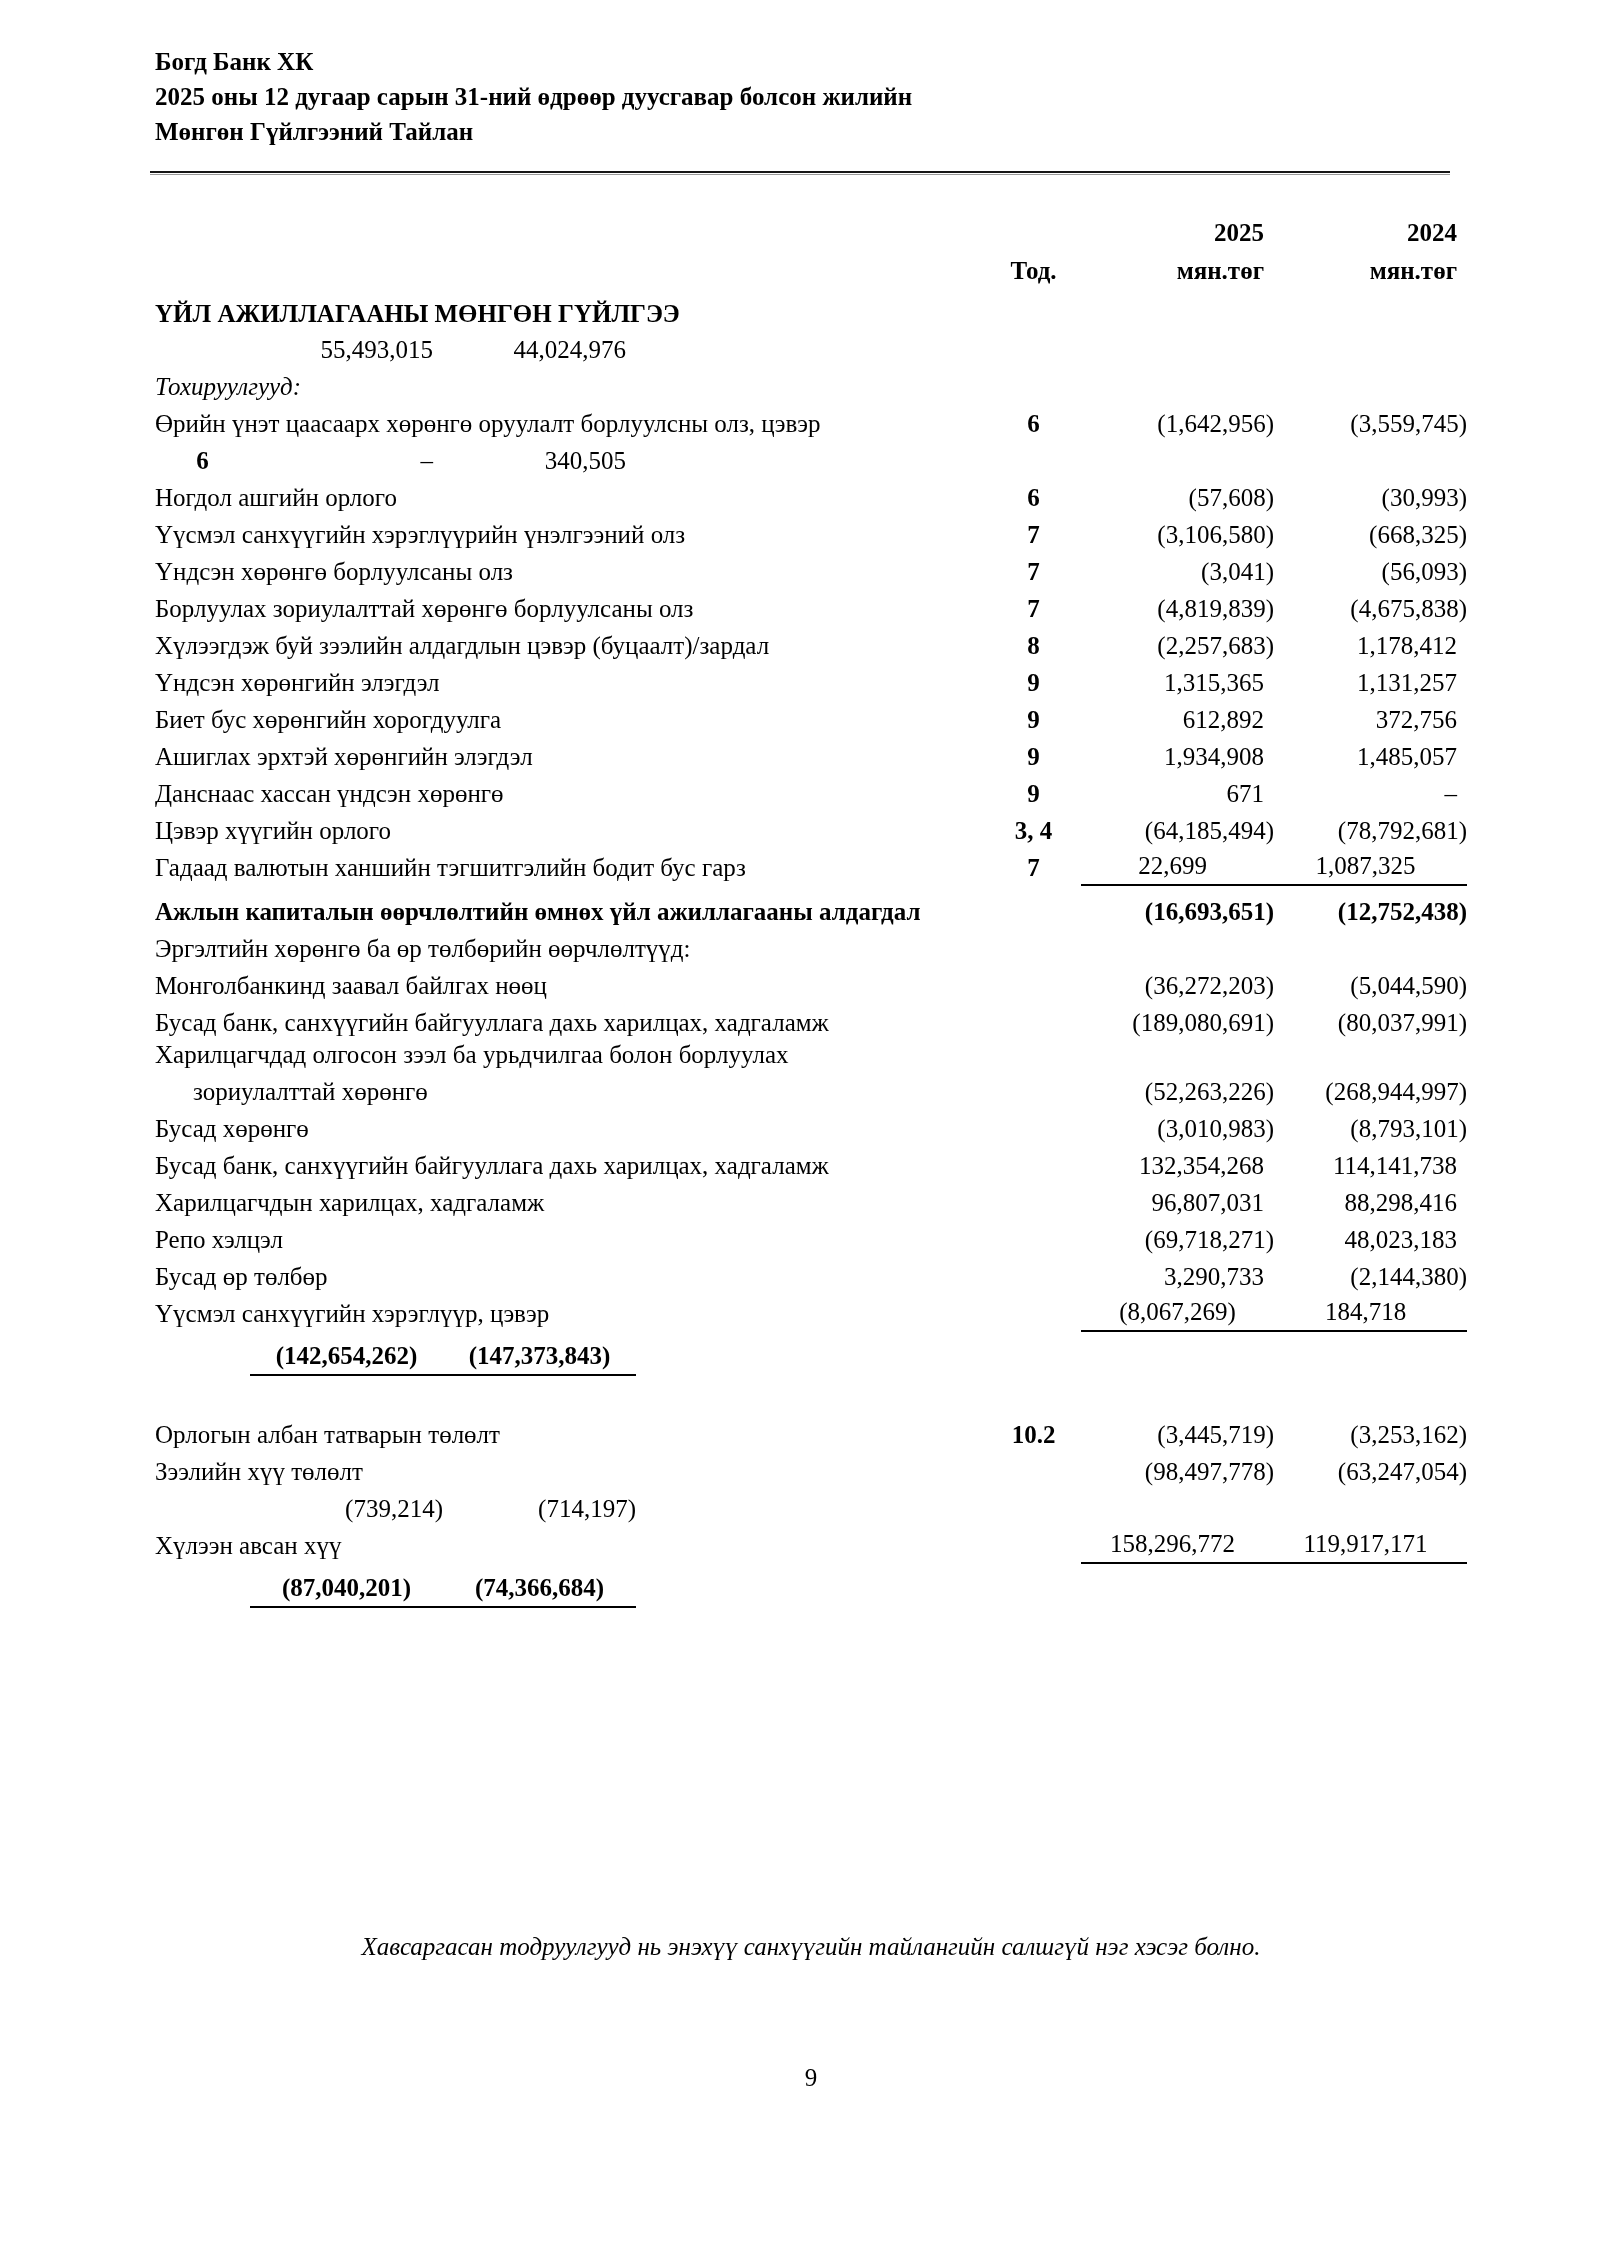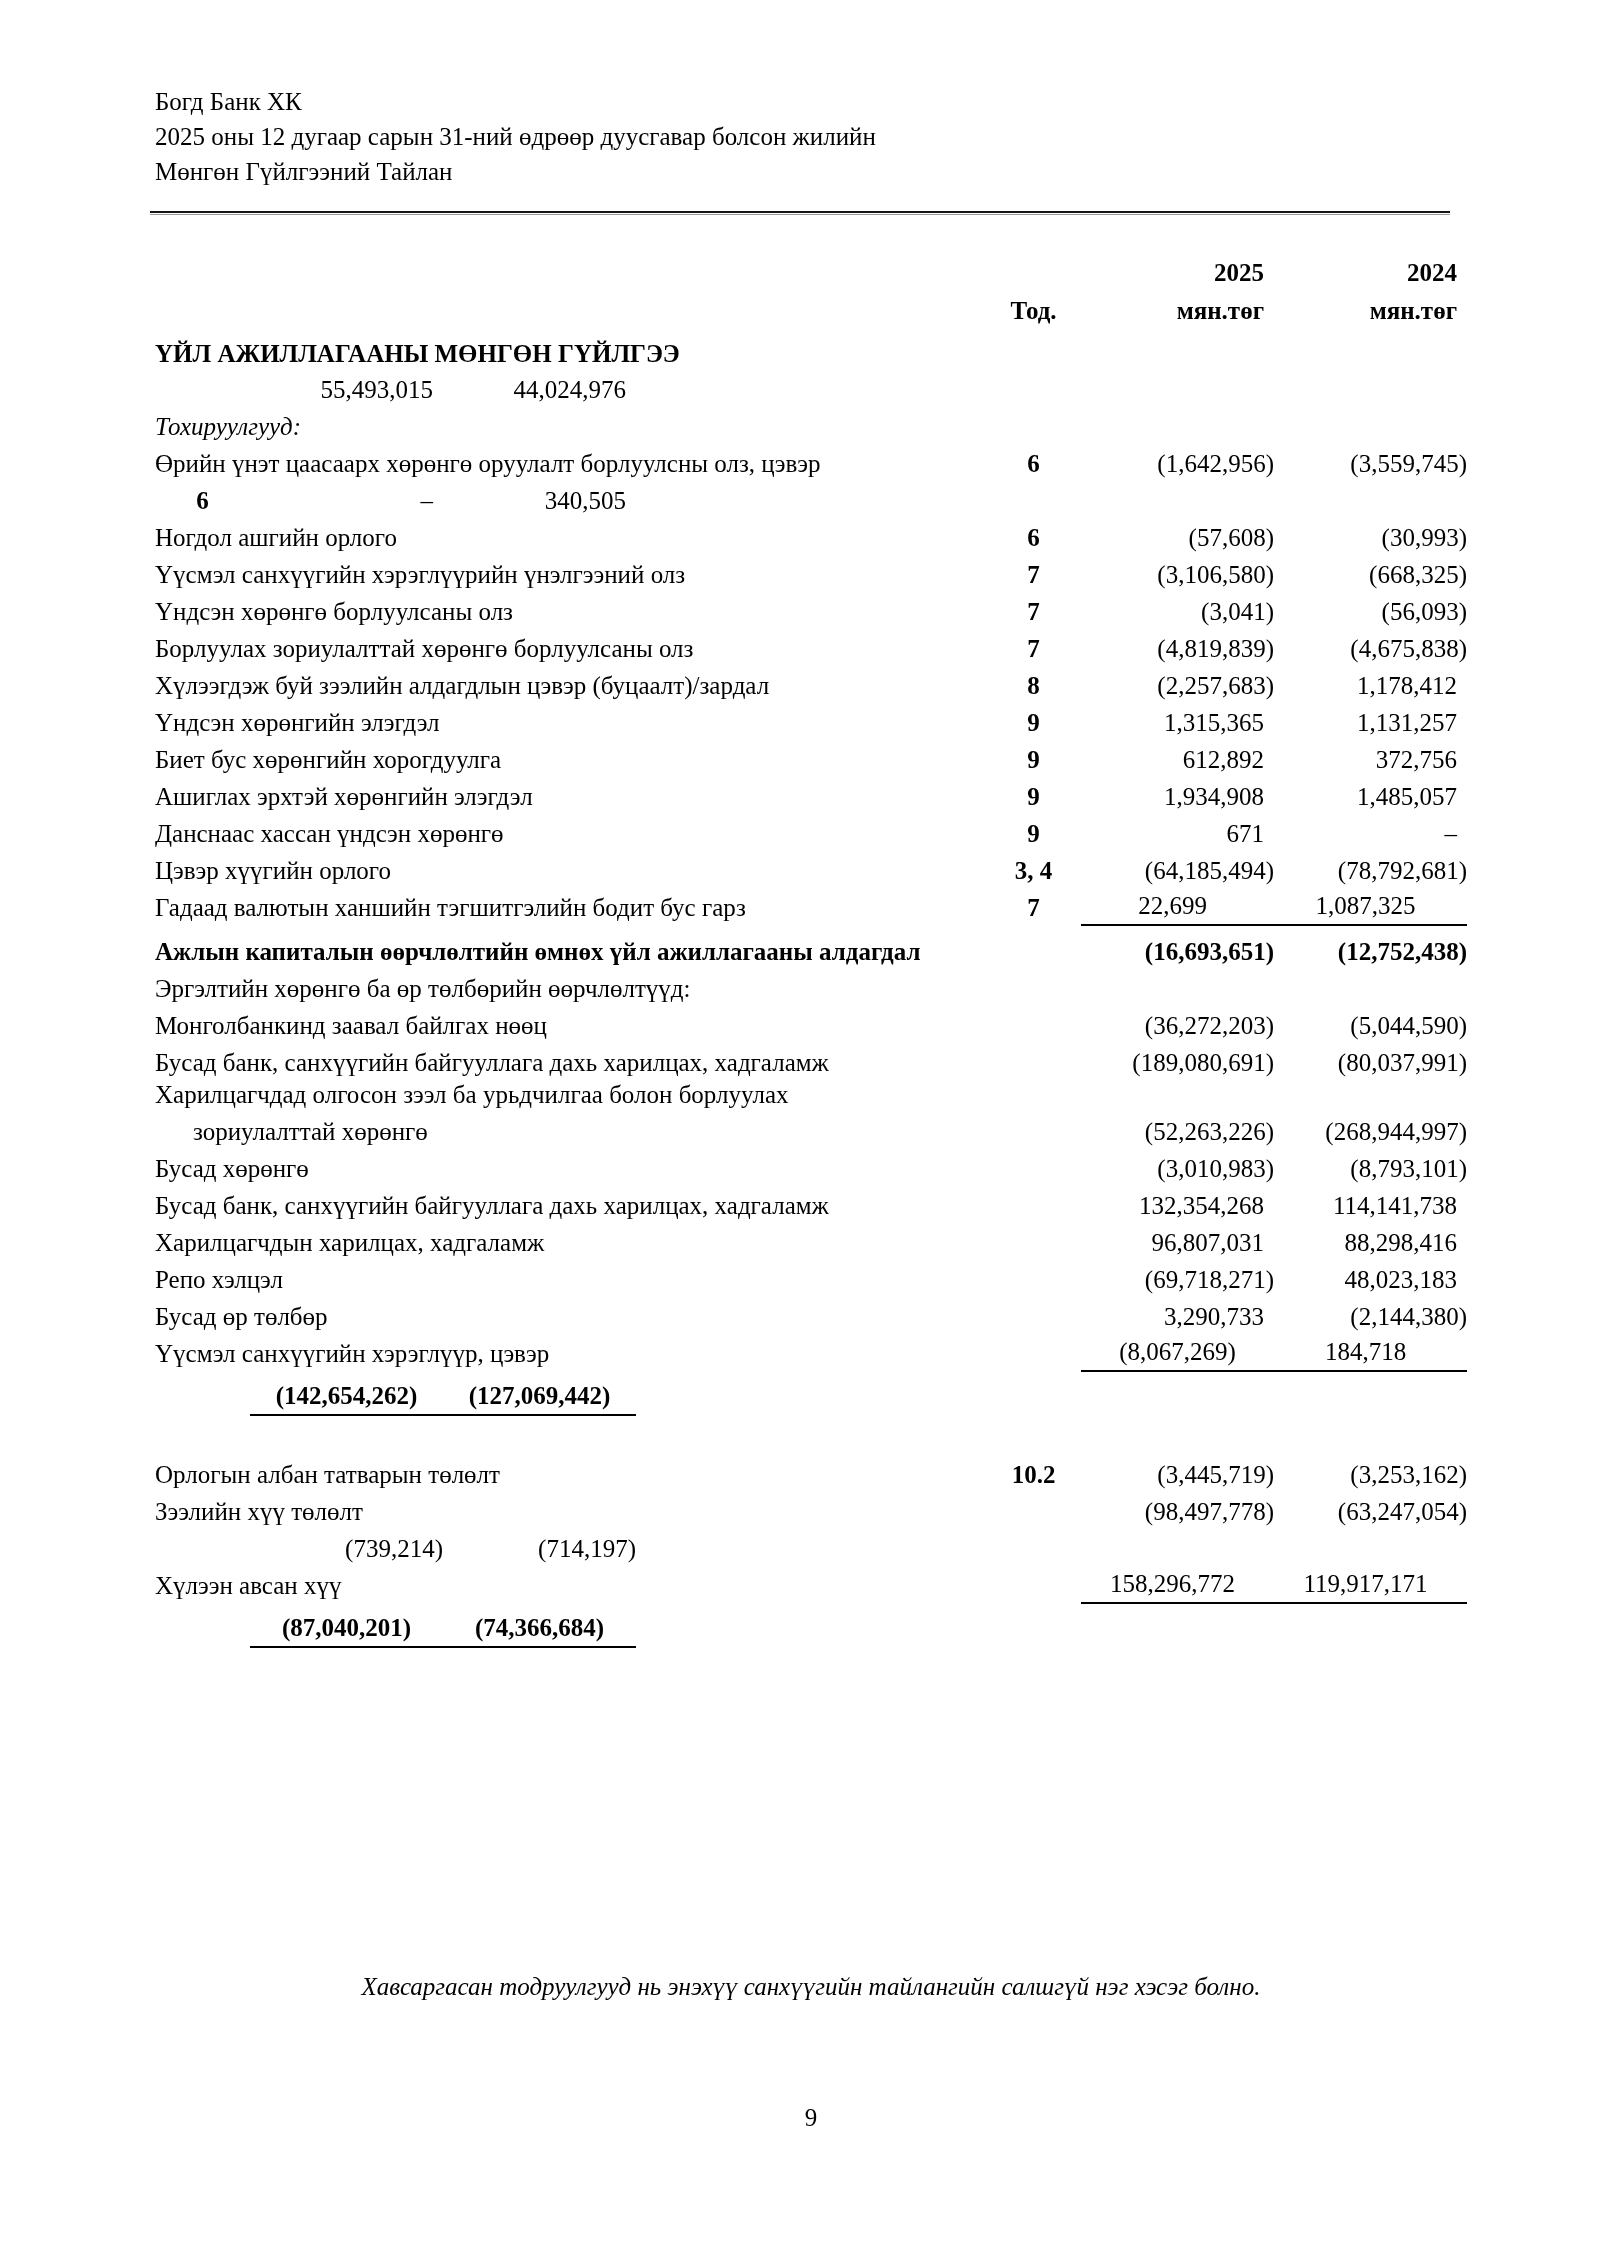--- a/index.html
+++ b/index.html
@@ -1,19 +1,19 @@
 <!DOCTYPE html>
 <html><head>
 <meta charset="utf-8">
 <style>
   html,body{margin:0;padding:0;background:#e8e8e8;}
   .page{position:relative;width:1600px;height:2263px;background:#ffffff;color:#000;
         font-family:"Liberation Serif","DejaVu Serif",serif;font-size:25px;overflow:hidden;margin:0 auto;}
   .content{position:absolute;left:155px;top:0;width:1312px;}
-  .doc-header{padding-top:84px;font-weight:normal;line-height:35px;}
+  .doc-header{padding-top:44px;font-weight:bold;line-height:35px;}
   .rule{margin:22px 0 0 -5px;width:1300px;border:none;border-top:2.5px solid #161616;border-bottom:1px solid #9a9a9a;height:1px;padding:0;background:transparent;}
   .colhead{display:flex;align-items:flex-end;height:38px;font-weight:bold;}
   .colhead1{margin-top:38px;}
   .colhead .sp{flex:1;}
   .section-title{height:38px;display:flex;align-items:flex-end;font-weight:bold;line-height:27px;padding-bottom:4px;}
   .trow{display:flex;align-items:flex-end;min-height:37px;}
   .trow.total{margin-top:7px;font-weight:bold;}
   .trow.label-bold .label{font-weight:bold;}
   .trow.italic .label{font-style:italic;}
   .label{flex:1;white-space:nowrap;line-height:27px;padding-bottom:5px;}
@@ -256,21 +256,21 @@
           <div class="label">
             <div>Үүсмэл санхүүгийн хэрэглүүр, цэвэр</div>
           </div>
           <div class="note"></div>
           <div class="val u">(8,067,269)</div>
           <div class="val np u">184,718</div>
         </div>
         <div class="trow total">
           <div class="note"></div>
           <div class="val u">(142,654,262)</div>
-          <div class="val u">(127,069,442)</div>
+          <div class="val u">(147,373,843)</div>
         </div>
         <div class="spacer"></div>
         <div class="trow">
           <div class="label">
             <div>Орлогын албан татварын төлөлт</div>
           </div>
           <div class="note">10.2</div>
           <div class="val">(3,445,719)</div>
           <div class="val">(3,253,162)</div>
         </div>

